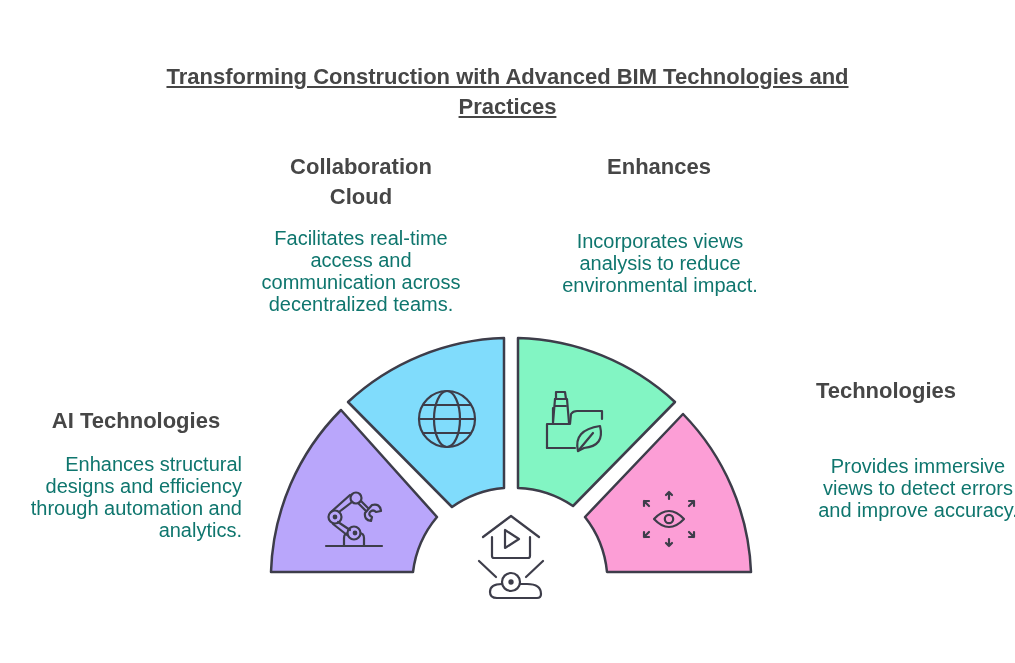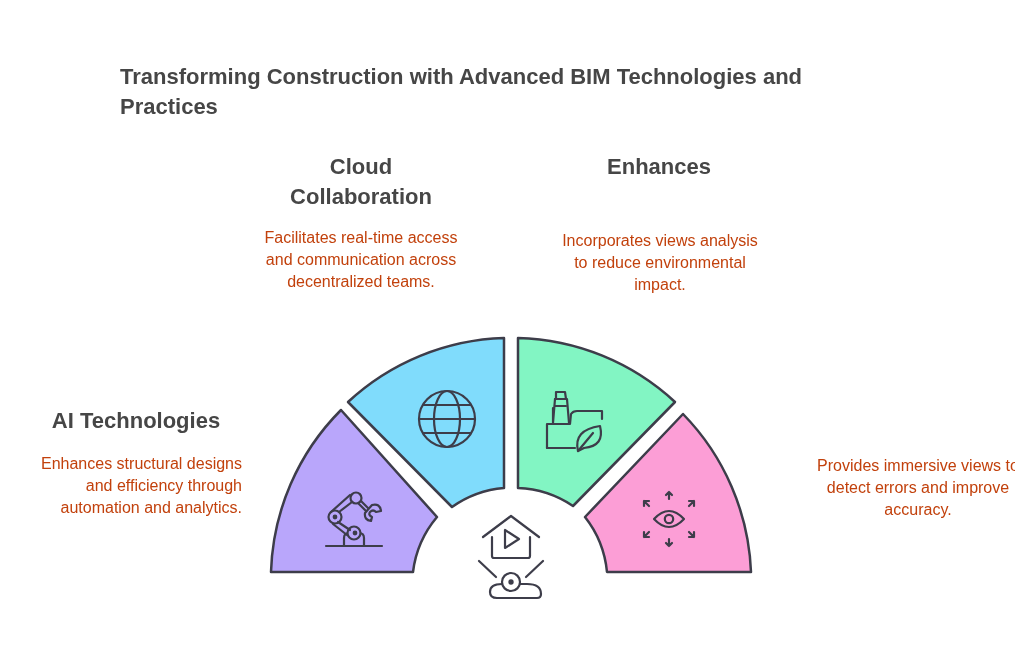--- a/index.html
+++ b/index.html
@@ -1,43 +1,44 @@
 <!DOCTYPE html>
 <html><head>
 <meta charset="utf-8">
 <style>
   html, body { margin:0; padding:0; background:#ffffff; }
   body { width:1015px; height:663px; position:relative; overflow:hidden; font-family:"Liberation Sans", sans-serif; color:#4a4a4a; }
-  .title { position:absolute; left:120px; top:62px; width:775px; font-weight:bold; font-size:22px; line-height:30px; color:#464646; }
+  .title { position:absolute; left:120px; top:62px; width:775px; text-align:center; font-weight:bold; font-size:22px; line-height:30px; color:#464646;text-decoration:underline; }
   .heading { position:absolute; text-align:center; font-weight:bold; font-size:22px; line-height:30px; color:#464646; }
-  .desc { position:absolute; text-align:center; font-size:16px; line-height:22px; color:#c2410c; }
+  .desc { position:absolute; text-align:center; font-size:20px; line-height:22px; color:#0f766e; }
   svg.diagram { position:absolute; left:0; top:0; }
 </style>
 </head>
 <body>
 
 <div class="title">Transforming Construction with Advanced BIM Technologies and Practices</div>
 
 <div class="heading" style="left:250px;top:152px;width:222px;">
+  <div>Collaboration</div>
   <div>Cloud</div>
-  <div>Collaboration</div>
 </div>
 <div class="desc" style="left:258px;top:227px;width:206px;">Facilitates real-time access and communication across decentralized teams.</div>
 
 <div class="heading" style="left:548px;top:152px;width:222px;">
   <div>Enhances</div>
 </div>
 <div class="desc" style="left:562px;top:230px;width:196px;">Incorporates views analysis to reduce environmental impact.</div>
 
 <div class="heading" style="left:26px;top:406px;width:220px;">
   <div>AI Technologies</div>
 </div>
 <div class="desc" style="left:30px;top:453px;width:212px;text-align:right;">Enhances structural designs and efficiency through automation and analytics.</div>
 
 <div class="heading" style="left:776px;top:376px;width:220px;">
+  <div>Technologies</div>
 </div>
 <div class="desc" style="left:816px;top:455px;width:204px;">Provides immersive views to detect errors and improve accuracy.</div>
 
 <svg class="diagram" width="1015" height="663" viewBox="0 0 1015 663">
   <g stroke="#3d3d4a" stroke-width="2.5" stroke-linejoin="round">
 
     <path d="M 271 572 A 240 240 0 0 1 341 410 L 437 517 A 105 105 0 0 0 413 572 Z" fill="#b9a6fb"></path>
 
     <path d="M 348 402 A 240 240 0 0 1 504 338 L 504 488 A 105 105 0 0 0 452 507 Z" fill="#80dcfc"></path>
 

